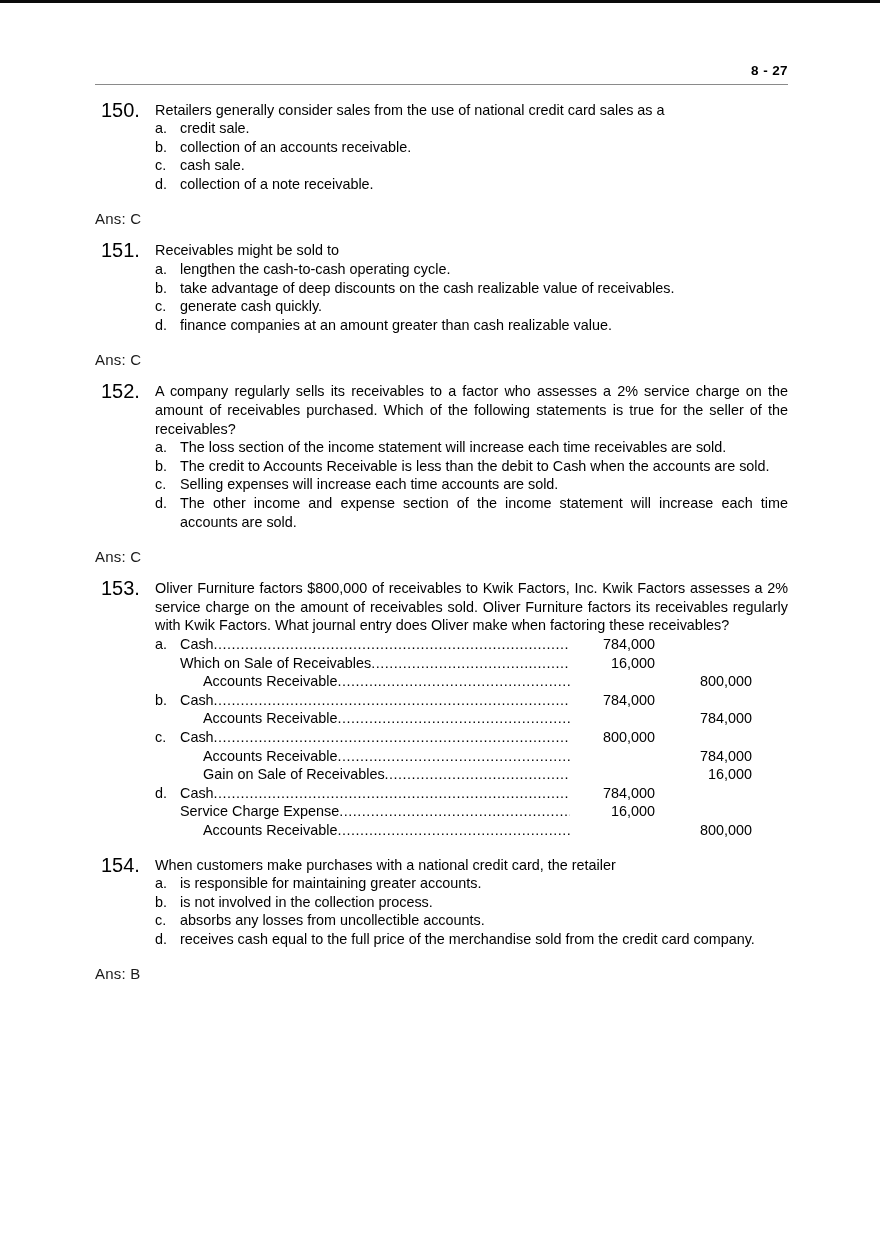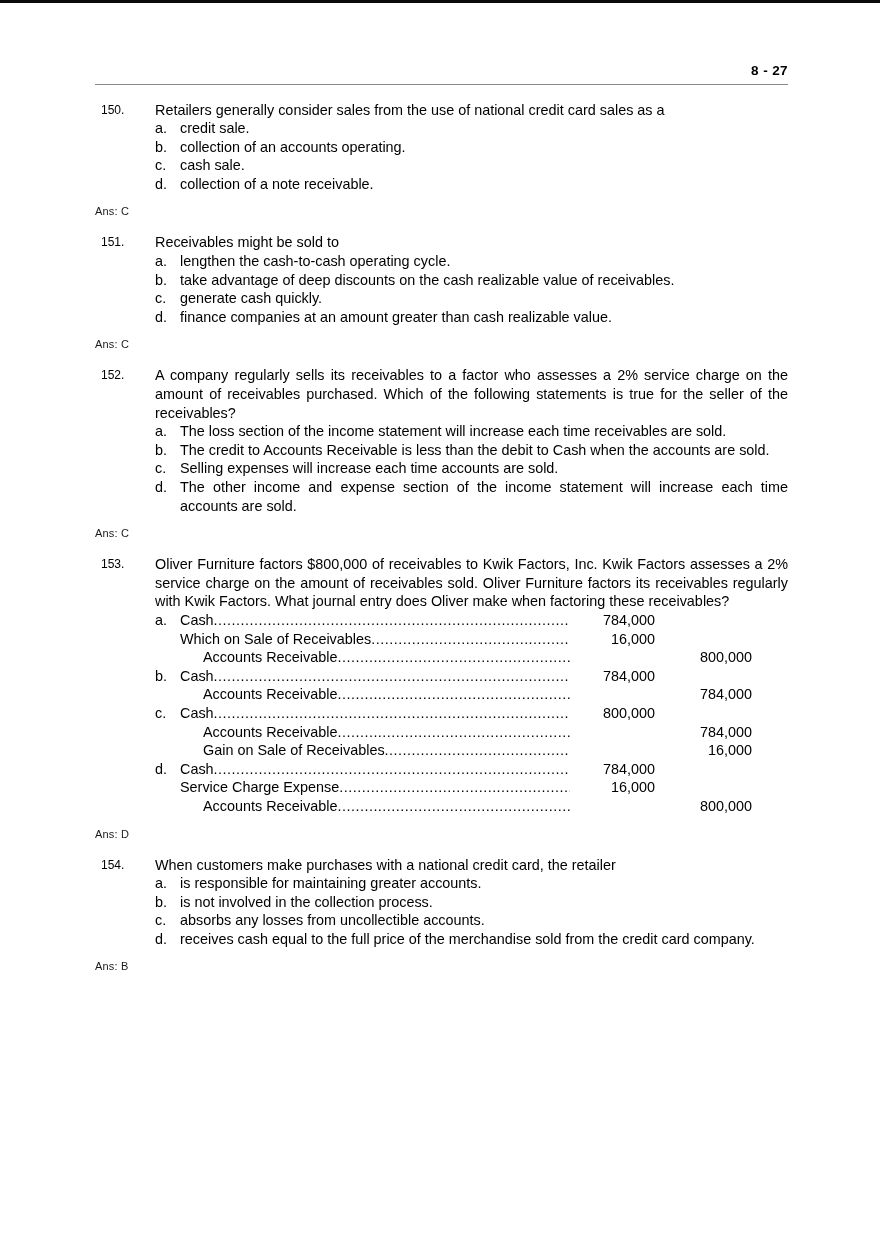--- a/index.html
+++ b/index.html
@@ -67,21 +67,21 @@
     font-size: 14.4px;
     line-height: 18.6px;
     text-align: justify;
     text-justify: inter-word;
   }
   .q-stem.nojust { text-align: left; }
   .q-num {
     position: absolute;
     left: 6px;
     top: 0;
-    font-size: 12px;
+    font-size: 20px;
     line-height: 18.6px;
     text-align: right;
   }
   .choices {
     margin-top: 0px;
   }
   .choice {
     position: relative;
     padding-left: 85px;
     font-size: 14.4px;
@@ -93,22 +93,22 @@
     text-justify: inter-word;
   }
   .choice-letter {
     position: absolute;
     left: 60px;
     top: 0;
     font-size: 14.4px;
     line-height: 18.6px;
   }
   .ans {
-    margin-top: 12px;
-    font-size: 11px;
+    margin-top: 20px;
+    font-size: 15px;
     line-height: 12px;
     letter-spacing: 0.2px;
     color: #1a1a1a;
   }
   
   .je-block {
     margin-top: 0px;
   }
   .je-row {
     position: relative;
@@ -160,21 +160,21 @@
     <div class="page-header">
       <div class="folio">8 - 27</div>
     </div>
     <div class="header-rule"></div>
 
     <div id="questions-root">
         <div class="question">
           <div class="q-stem nojust"><span class="q-num">150.</span><span>Retailers generally consider sales from the use of national credit card sales as a</span></div>
           <div class="choices">
             <div class="choice"><span class="choice-letter">a.</span><span>credit sale.</span></div>
-            <div class="choice"><span class="choice-letter">b.</span><span>collection of an accounts operating.</span></div>
+            <div class="choice"><span class="choice-letter">b.</span><span>collection of an accounts receivable.</span></div>
             <div class="choice"><span class="choice-letter">c.</span><span>cash sale.</span></div>
             <div class="choice"><span class="choice-letter">d.</span><span>collection of a note receivable.</span></div>
           </div>
           <div class="ans">Ans: C</div>
         </div>
         <div class="question">
           <div class="q-stem nojust"><span class="q-num">151.</span><span>Receivables might be sold to</span></div>
           <div class="choices">
             <div class="choice"><span class="choice-letter">a.</span><span>lengthen the cash-to-cash operating cycle.</span></div>
             <div class="choice"><span class="choice-letter">b.</span><span>take advantage of deep discounts on the cash realizable value of receivables.</span></div>
@@ -249,21 +249,20 @@
               <span class="je-account lvl-debit"><span>Service Charge Expense</span><span class="leader">..........................................................................................</span></span>
               <span class="je-debit">16,000</span>
               <span class="je-credit"></span>
             </div>
             <div class="je-row">
               <span class="je-account lvl-credit"><span>Accounts Receivable</span><span class="leader">..........................................................................................</span></span>
               <span class="je-debit"></span>
               <span class="je-credit">800,000</span>
             </div>
           </div>
-          <div class="ans">Ans: D</div>
         </div>
         <div class="question">
           <div class="q-stem nojust"><span class="q-num">154.</span><span>When customers make purchases with a national credit card, the retailer</span></div>
           <div class="choices">
             <div class="choice"><span class="choice-letter">a.</span><span>is responsible for maintaining greater accounts.</span></div>
             <div class="choice"><span class="choice-letter">b.</span><span>is not involved in the collection process.</span></div>
             <div class="choice"><span class="choice-letter">c.</span><span>absorbs any losses from uncollectible accounts.</span></div>
             <div class="choice just"><span class="choice-letter">d.</span><span>receives cash equal to the full price of the merchandise sold from the credit card company.</span></div>
           </div>
           <div class="ans">Ans: B</div>

